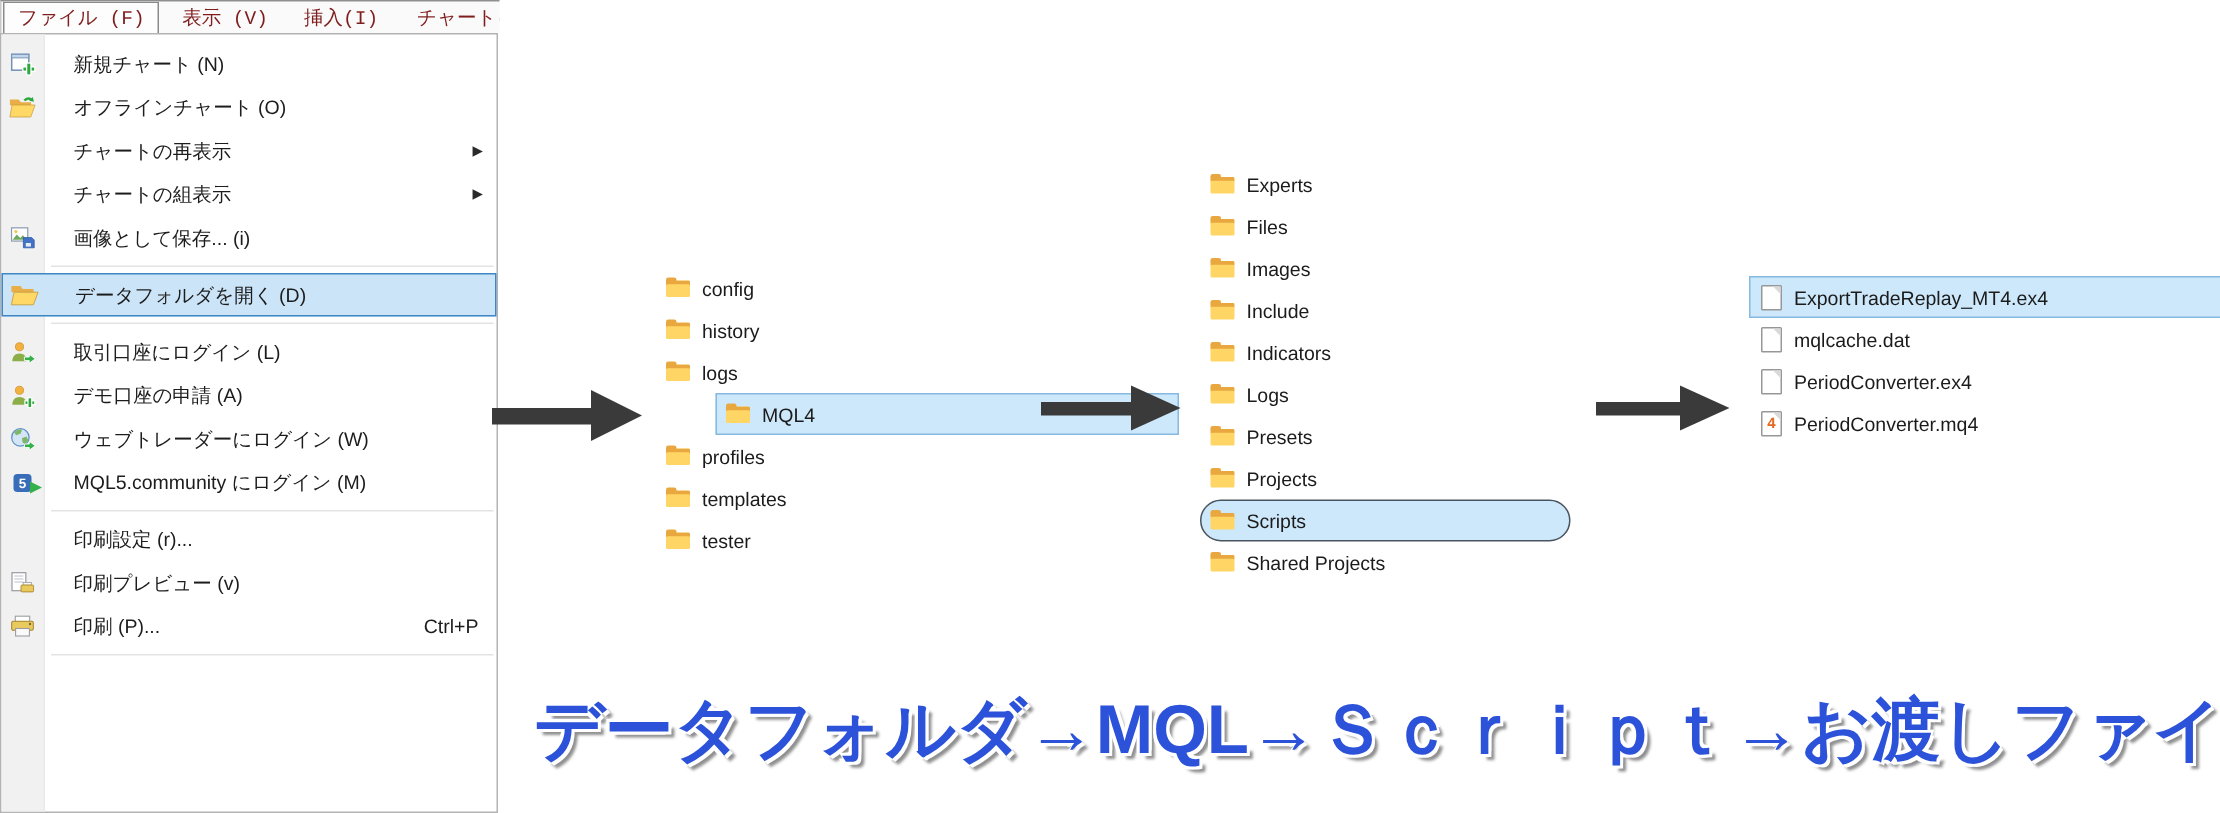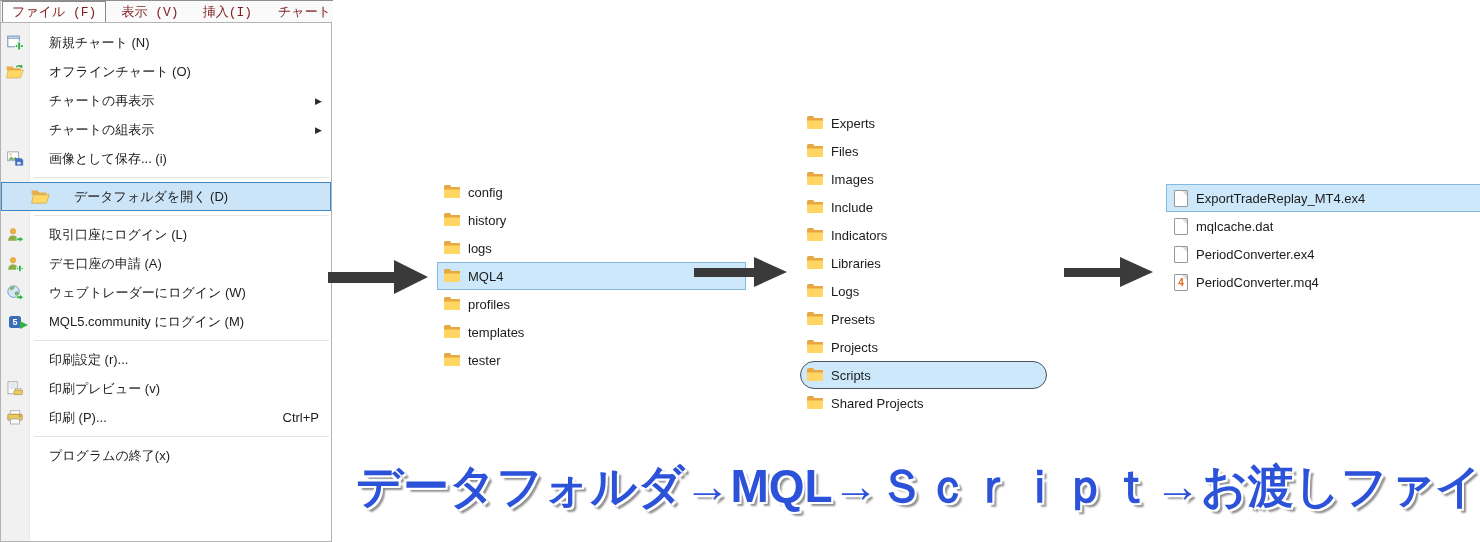--- a/index.html
+++ b/index.html
@@ -17,34 +17,34 @@
   
   .menu{position:absolute;left:0;top:22px;width:332px;height:520px;background:#fff;
     border:1px solid #b3b3b3;box-sizing:border-box;padding-top:5px;}
   .gutter{position:absolute;left:0;top:0;bottom:0;width:28px;background:#f1f1f2;border-right:1px solid #e9e9ea;}
   .mi{position:relative;display:flex;align-items:center;height:29px;font-size:13px;color:#1c1c1c;z-index:1;}
   .mi .ic{width:22px;margin-left:3px;display:flex;justify-content:center;position:relative;flex:none;}
   .mi .ic svg{display:block;}
   .mi .lbl{margin-left:23px;white-space:nowrap;}
   .mi .sc{margin-left:auto;margin-right:12px;color:#1c1c1c;}
   .mi .sub{margin-left:auto;margin-right:9px;font-size:9px;color:#2a2a2a;}
-  .mi.hl{background:#cbe4f8;border:1px solid #3f86c5;box-sizing:border-box;padding-left:24px;}
+  .mi.hl{background:#cbe4f8;border:1px solid #3f86c5;box-sizing:border-box;}
   .msep{height:1px;background:#e3e3e3;margin:4px 2px 4px 33px;position:relative;z-index:1;}
   .mq5badge{width:12px;height:12px;background:#3a6db8;border-radius:2.5px;color:#fff;font-size:9px;
     font-weight:bold;display:flex;align-items:center;justify-content:center;}
   .mq5arrow{position:absolute;right:-2px;bottom:-1px;width:0;height:0;
     border-top:4px solid transparent;border-bottom:4px solid transparent;border-left:8px solid #35b14b;}
 
   
   .flist{position:absolute;}
   .frow{display:flex;align-items:center;height:28px;padding:0 6px;font-size:13px;color:#1b1b1b;
     gap:8px;box-sizing:border-box;border:1px solid transparent;white-space:nowrap;}
   .sel{background:#cde8fb;border:1px solid #86b9e0;}
   .sel-dark{border-color:#49545e;}
-  .w1{width:309px;} .w2{width:247px;border-radius:14px;} .w3{width:339px;}
+  .w1{width:309px;margin-left:40px;} .w2{width:247px;border-radius:14px;} .w3{width:339px;}
   .fico{width:16px;height:11px;background:#ffd666;border-radius:1px;position:relative;flex:none;
     box-shadow:inset 0 2.5px 0 #e9a83f;margin-top:1px;}
   .fico::before{content:"";position:absolute;top:-2.5px;left:0;width:6.5px;height:3px;background:#e9a83f;
     border-radius:1.5px 1.5px 0 0;}
   .pico{width:12px;height:15px;background:#fff;border:1px solid #979797;border-radius:1px;position:relative;flex:none;margin-left:1px;}
   .pico::before{content:"";position:absolute;top:0;right:0;border-left:5px solid transparent;border-top:5px solid #d9d9d9;}
   .badge4{position:absolute;left:0;right:0;top:2px;text-align:center;color:#e2691f;font-size:10px;font-weight:bold;line-height:12px;}
 
   
   .arrow{position:absolute;}
@@ -221,24 +221,20 @@
             <rect x="3.4" y="9" width="9.2" height="5" fill="#fafafa" stroke="#9a9aa0" stroke-width="0.7"></rect>
             <circle cx="13" cy="6" r="0.8" fill="#7a6a2a"></circle>
           </svg>
       </span>
       <span class="lbl">印刷 (P)...</span>
       <span class="sc">Ctrl+P</span>
     </div>
 
     <div class="msep"></div>
 
-    <div class="mi">
-      <span class="ic"></span>
-      <span class="lbl">プログラムの終了(x)</span>
-    </div>
   </div>
 
   <div class="arrow" id="arrow1" style="left: 328px; top: 260px;">
     <div class="shaft"></div>
       <div class="head"></div>
   </div>
 
   <div class="flist" id="list-terminal" style="left:437px;top:178px;">
     <div class="frow">
         <span class="fico"></span>
@@ -288,24 +284,20 @@
         <span class="fico"></span>
         <span>Images</span>
       </div>
     <div class="frow">
         <span class="fico"></span>
         <span>Include</span>
       </div>
     <div class="frow">
         <span class="fico"></span>
         <span>Indicators</span>
-      </div>
-    <div class="frow">
-        <span class="fico"></span>
-        <span>Libraries</span>
       </div>
     <div class="frow">
         <span class="fico"></span>
         <span>Logs</span>
       </div>
     <div class="frow">
         <span class="fico"></span>
         <span>Presets</span>
       </div>
     <div class="frow">

